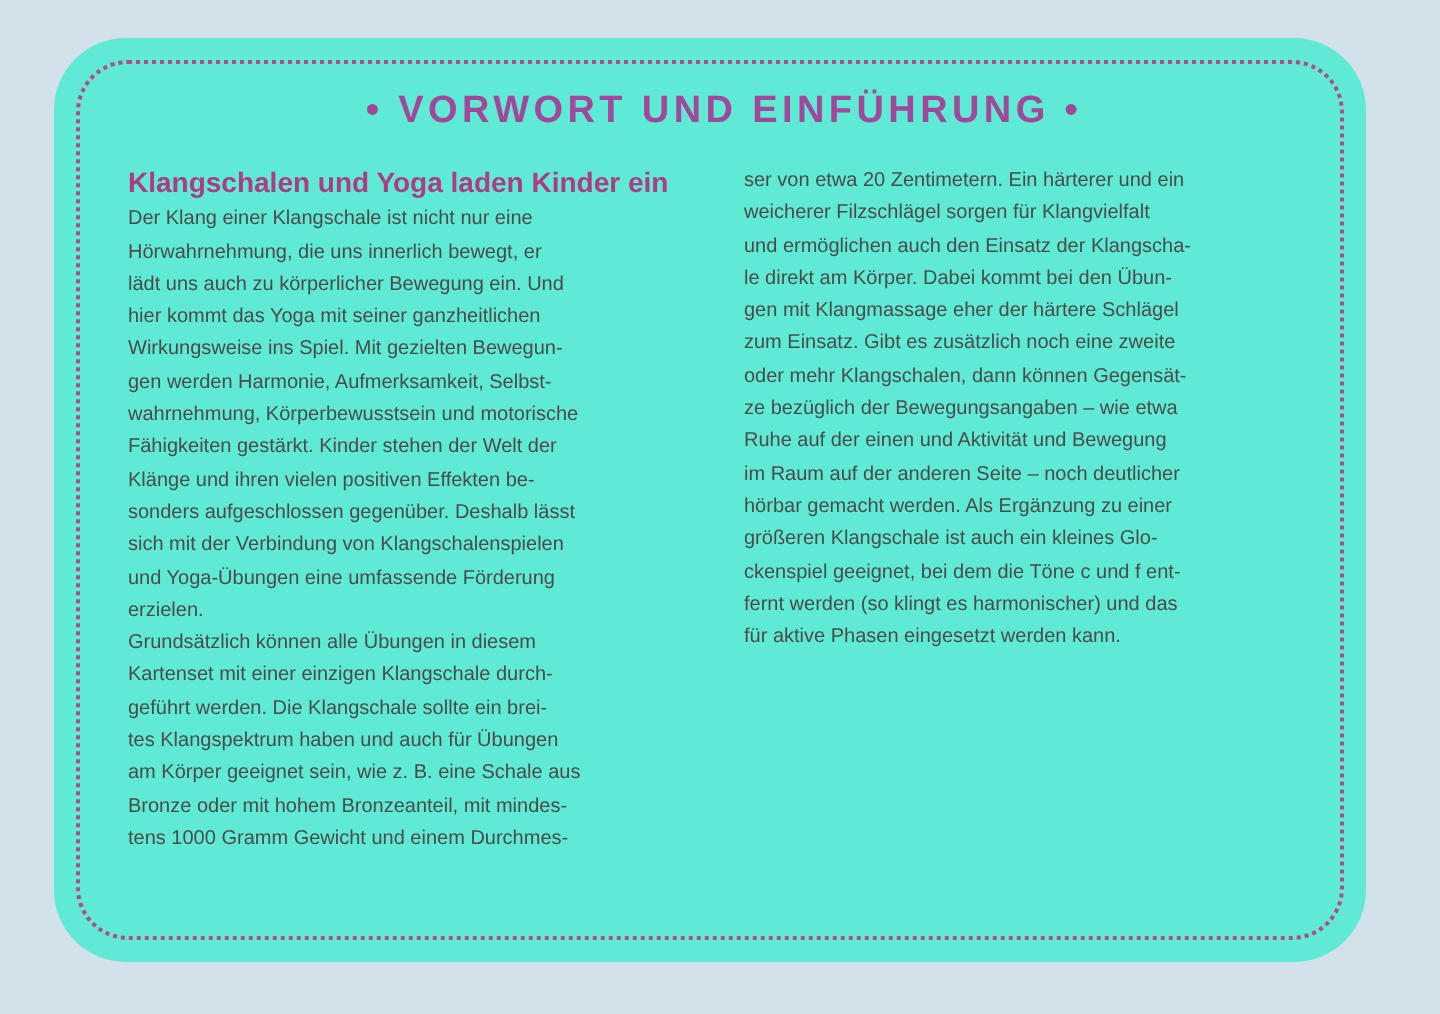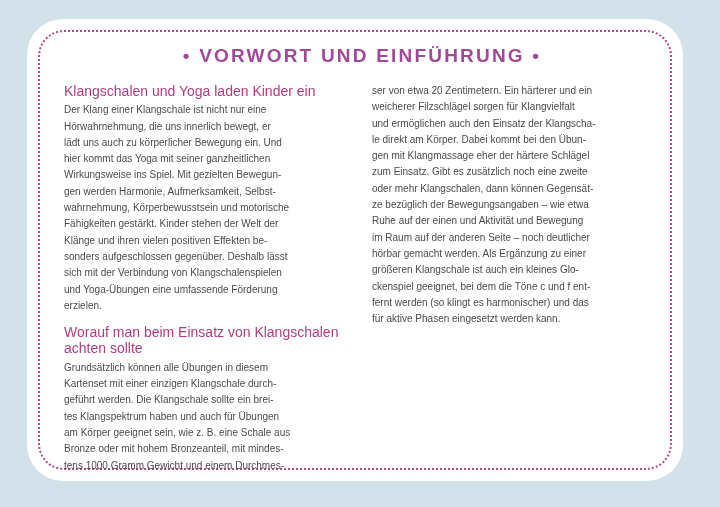--- a/index.html
+++ b/index.html
@@ -13,21 +13,21 @@
     font-family: "Liberation Sans", sans-serif;
     position: relative;
     overflow: hidden;
   }
   .card {
     position: absolute;
     left: 27px;
     top: 19px;
     width: 656px;
     height: 462px;
-    background: #ffffff;
+    background: #5eead4;
     border-radius: 36px;
     box-sizing: border-box;
   }
   .dotted-border {
     position: absolute;
     left: 11px;
     top: 11px;
     right: 11px;
     bottom: 11px;
     border: 2px dotted #b44b84;
@@ -57,21 +57,21 @@
     gap: 20px;
     margin-top: 16px;
   }
   .col {
     width: 288px;
     flex: 0 0 288px;
   }
   .sec-heading {
     white-space: pre-line;
     color: #ad3c82;
-    font-weight: normal;
+    font-weight: bold;
     font-size: 14px;
     line-height: 16.3px;
     margin: 0 0 3px 0;
   }
   .sec-heading.spaced {
     margin-top: 10px;
   }
   .body-text {
     white-space: pre-line;
     color: #4b4b4b;
@@ -100,22 +100,20 @@
 Wirkungsweise ins Spiel. Mit gezielten Bewegun-
 gen werden Harmonie, Aufmerksamkeit, Selbst-
 wahrnehmung, Körperbewusstsein und motorische
 Fähigkeiten gestärkt. Kinder stehen der Welt der
 Klänge und ihren vielen positiven Effekten be-
 sonders aufgeschlossen gegenüber. Deshalb lässt
 sich mit der Verbindung von Klangschalenspielen
 und Yoga-Übungen eine umfassende Förderung
 erzielen.</p>
 
-        <h2 class="sec-heading spaced">Worauf man beim Einsatz von Klangschalen
-achten sollte</h2>
         <p class="body-text">Grundsätzlich können alle Übungen in diesem
 Kartenset mit einer einzigen Klangschale durch-
 geführt werden. Die Klangschale sollte ein brei-
 tes Klangspektrum haben und auch für Übungen
 am Körper geeignet sein, wie z. B. eine Schale aus
 Bronze oder mit hohem Bronzeanteil, mit mindes-
 tens 1000 Gramm Gewicht und einem Durchmes-</p>
       </div>
 
       <div class="col">

